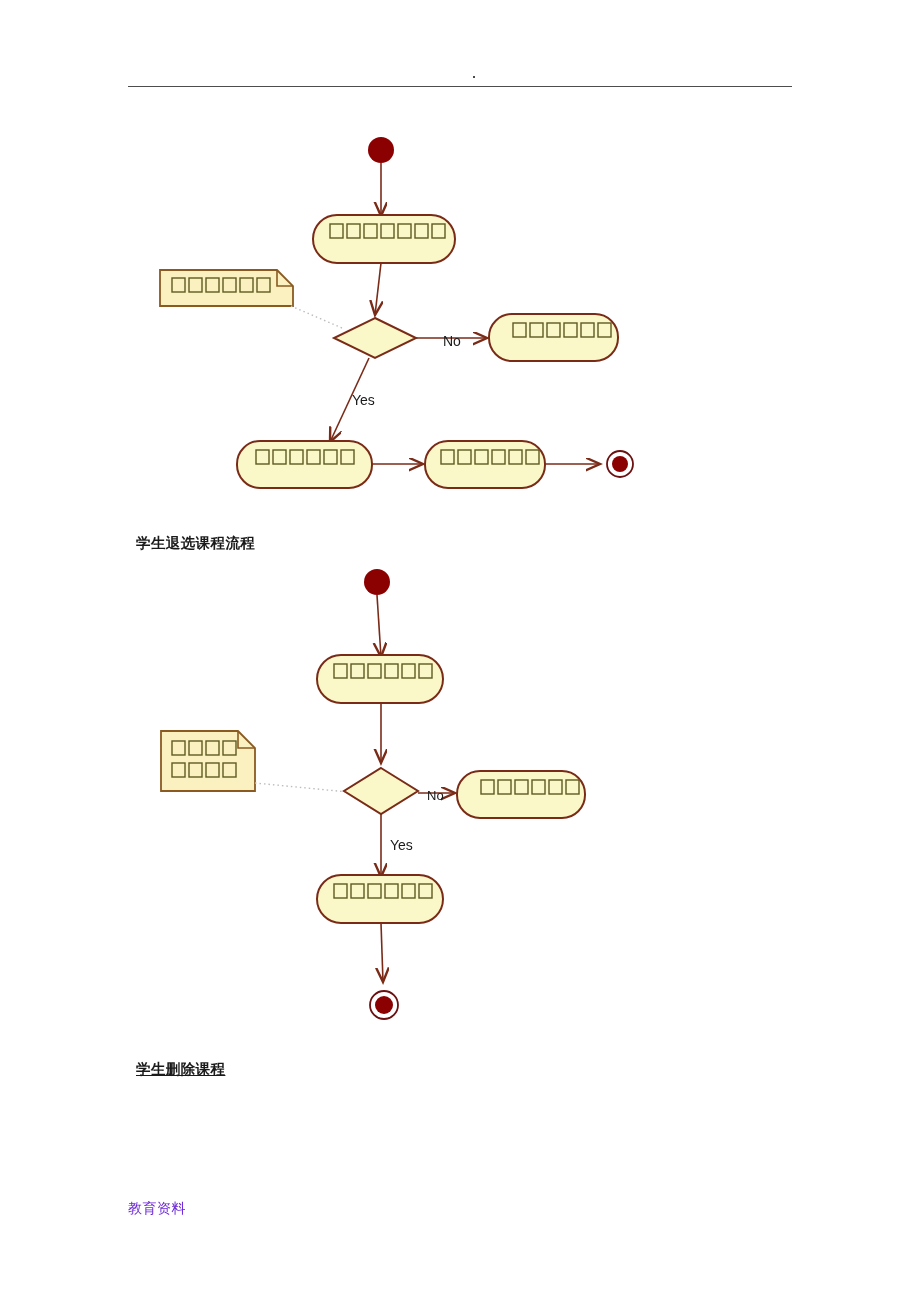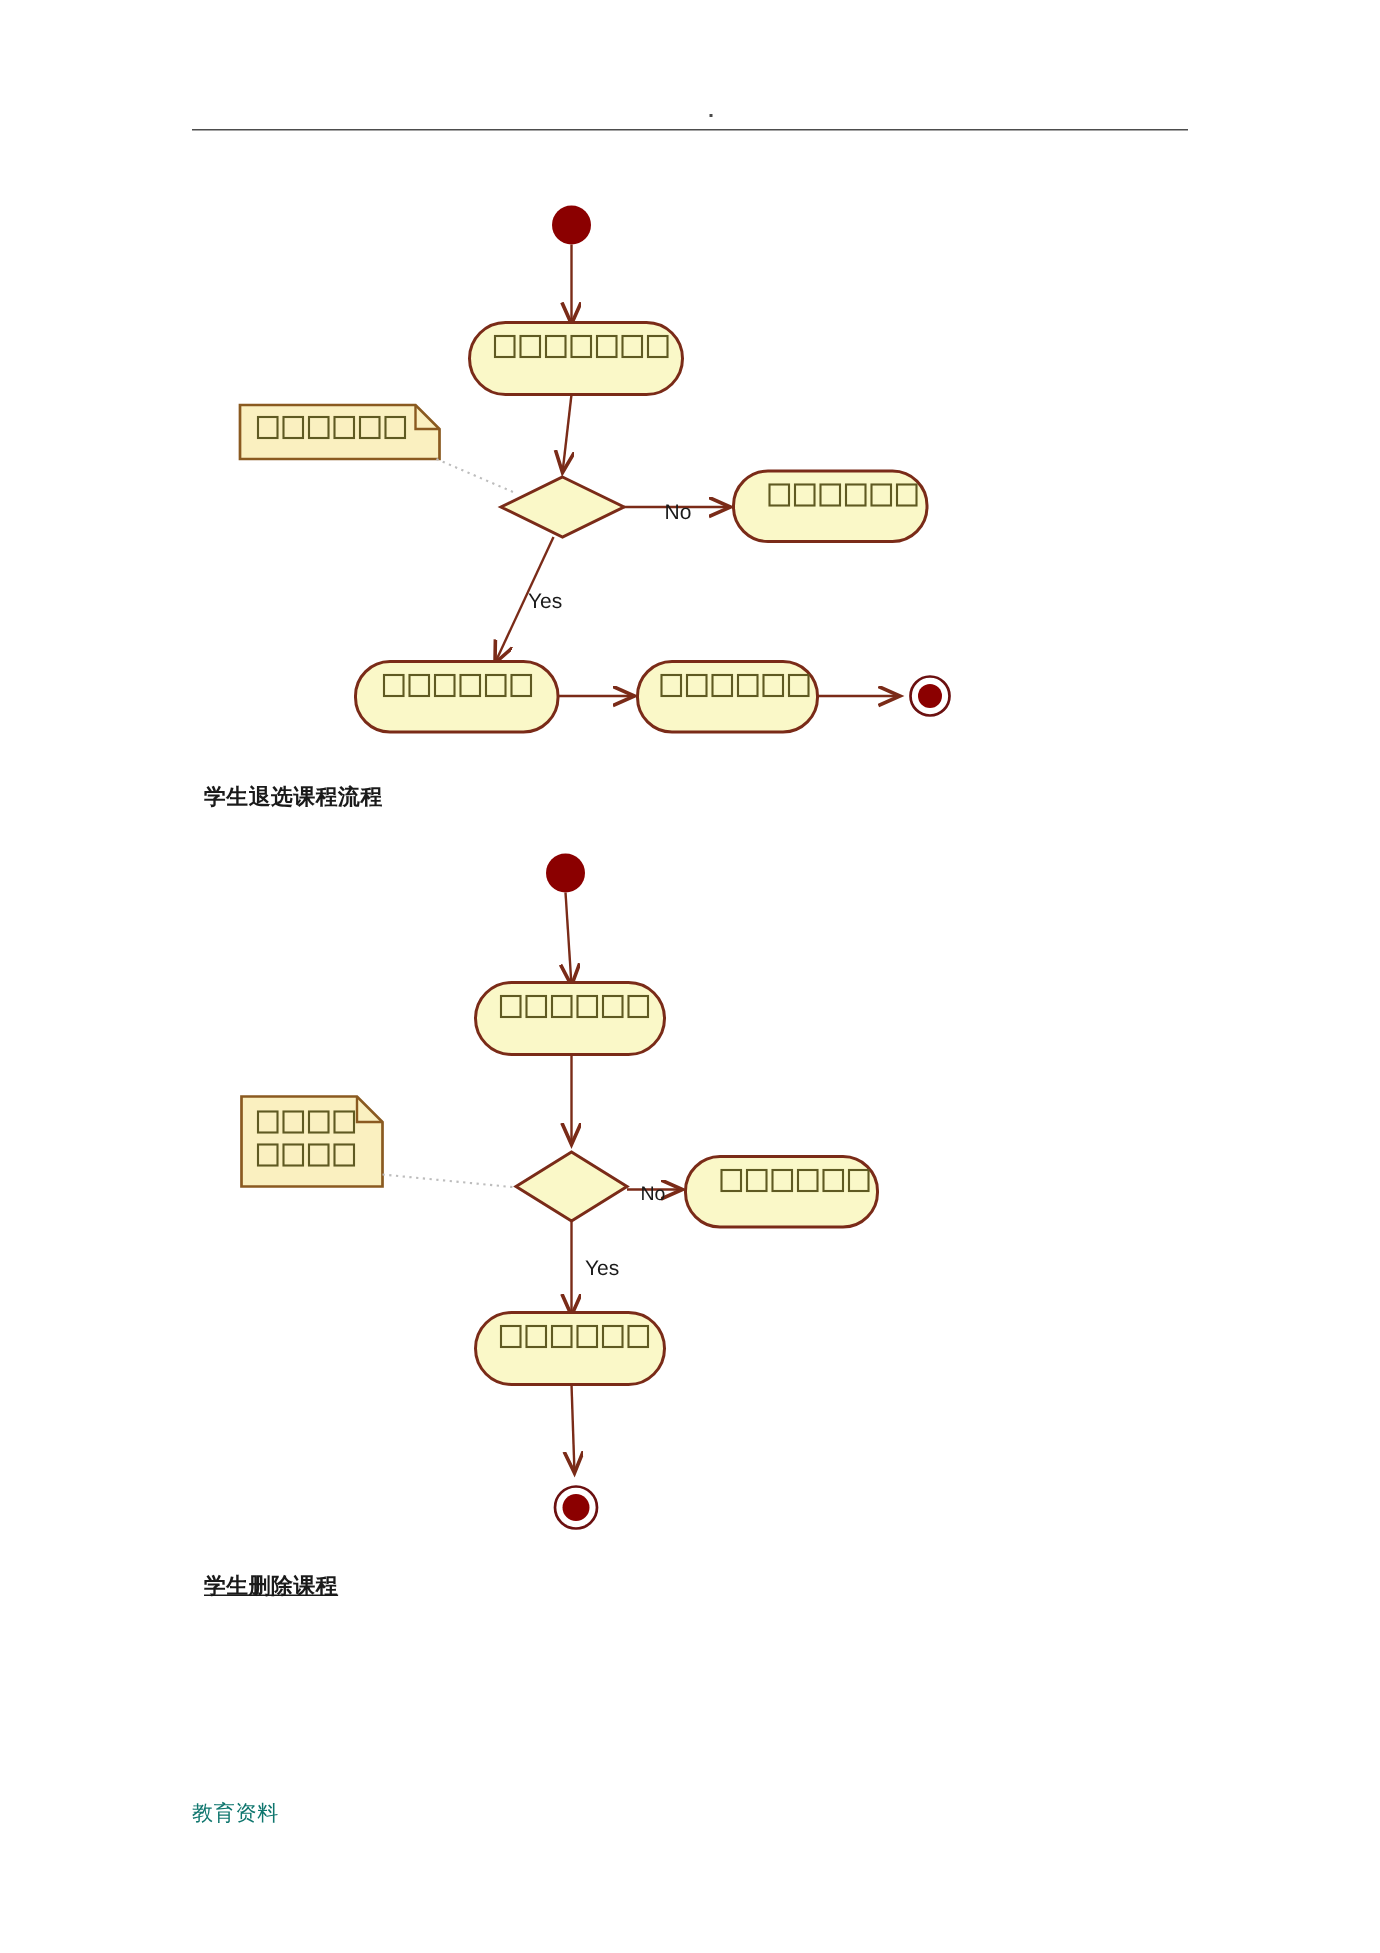--- a/index.html
+++ b/index.html
@@ -49,28 +49,29 @@
   }
   
   .caption {
     position: absolute;
     font-family: "DejaVu Sans", sans-serif;
     font-size: 14.5px;
     font-weight: 700;
     color: #1a1a1a;
     letter-spacing: 0.4px;
     white-space: nowrap;
+    margin-top: 12px;
   }
   .footer-note {
     position: absolute;
     left: 128px;
     top: 1200px;
     font-family: "DejaVu Serif", serif;
     font-size: 14px;
-    color: #0f766e;
+    color: #6d28d9;
     letter-spacing: 0.5px;
     white-space: nowrap;
   }
   
 </style>
 </head>
 <body>
 
 <div class="page">
 

